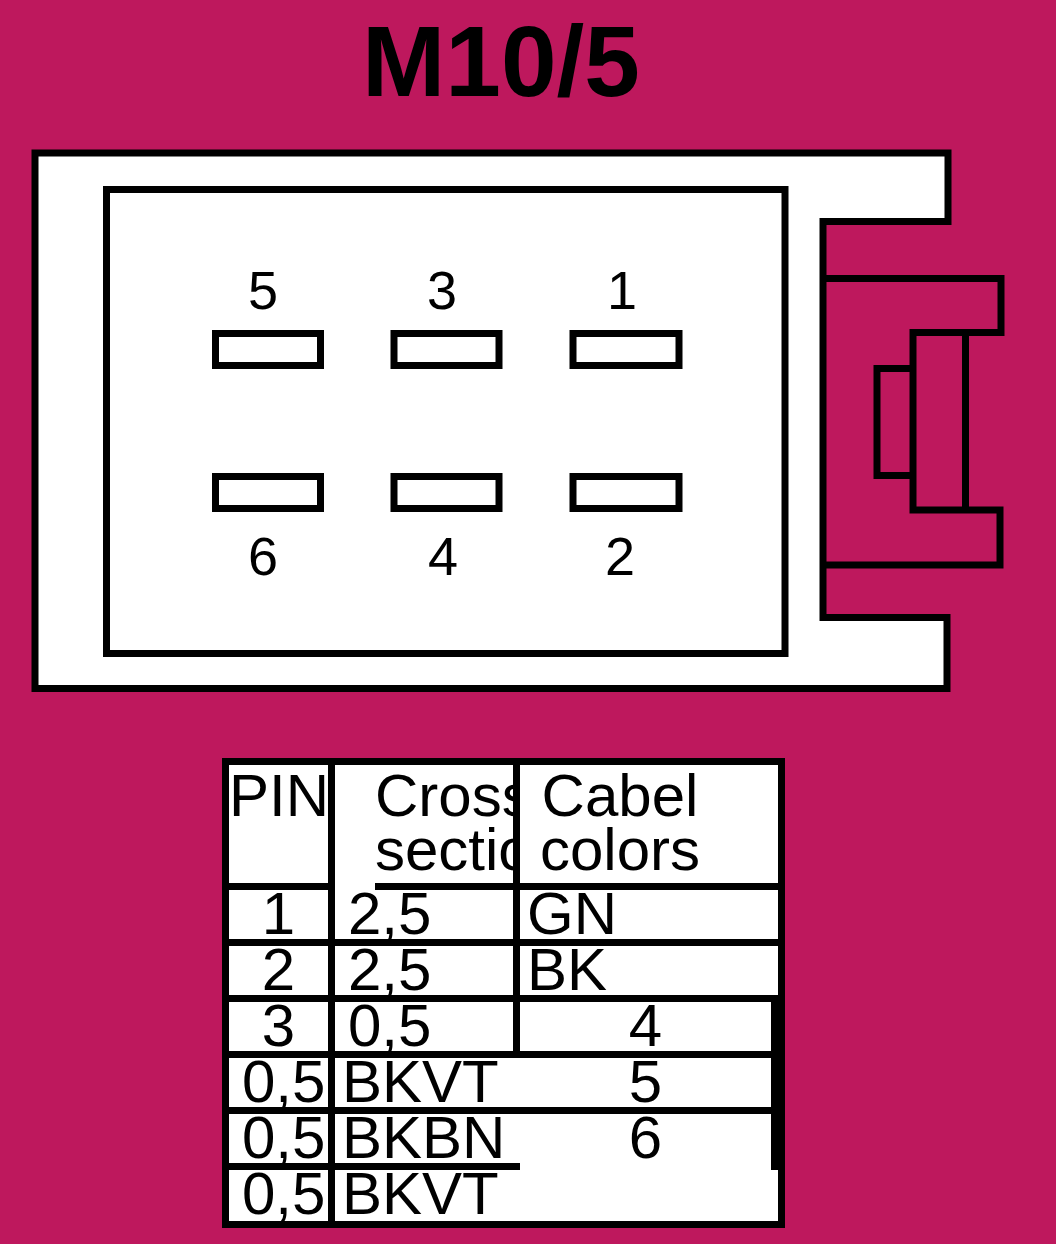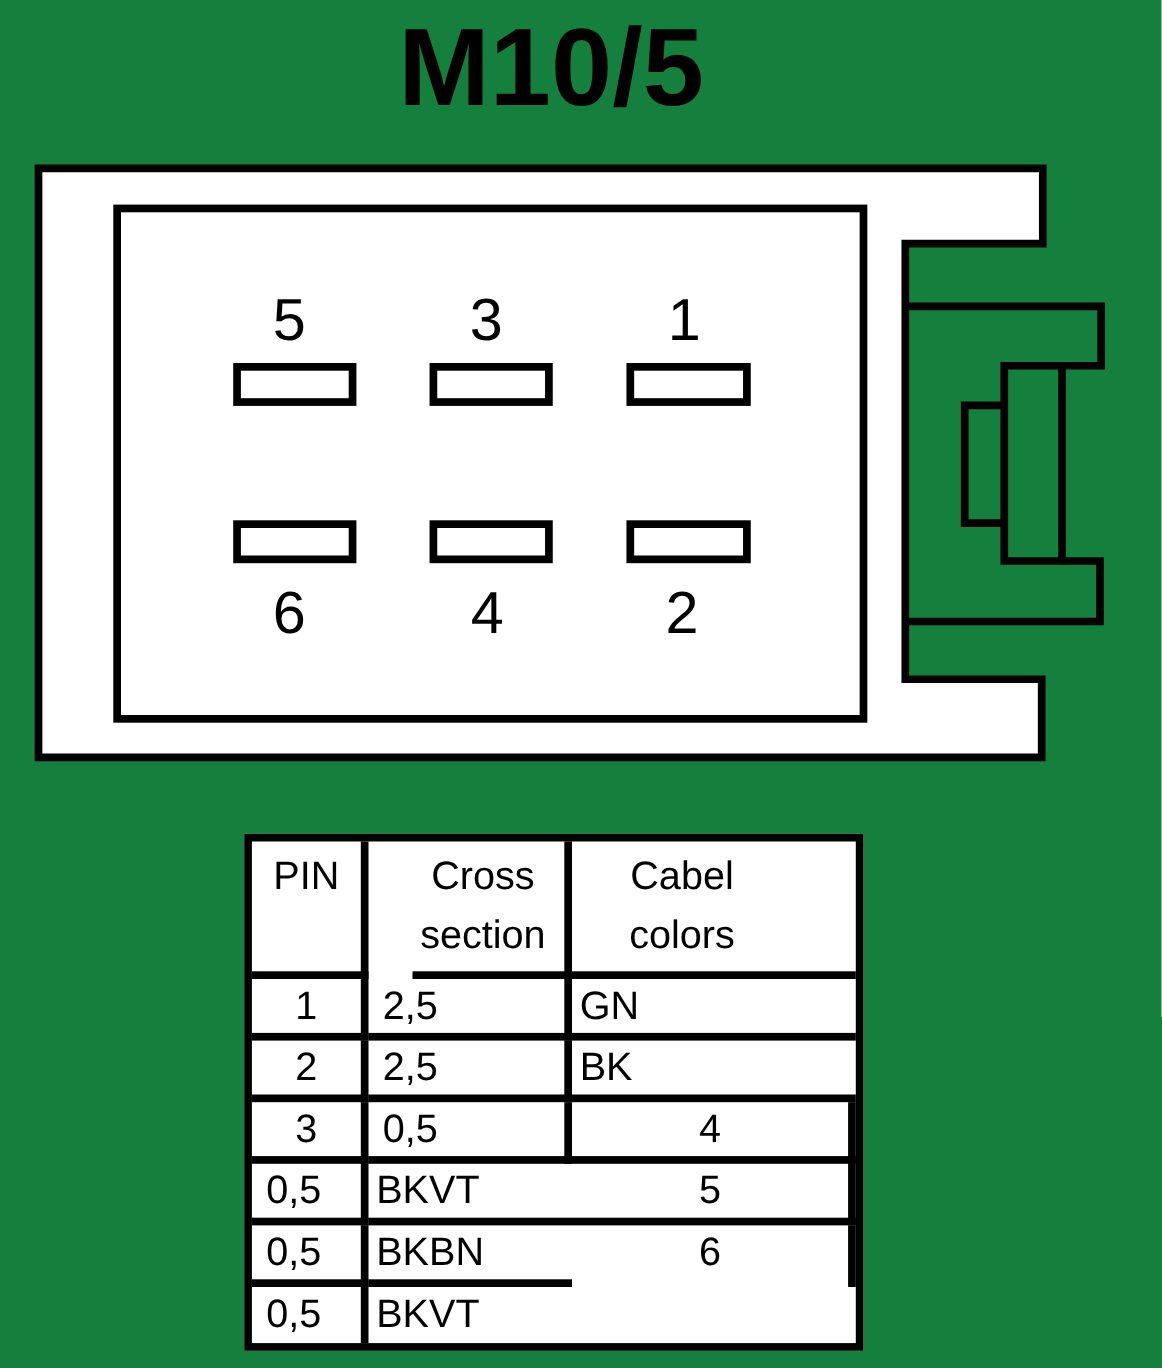--- a/index.html
+++ b/index.html
@@ -4,21 +4,21 @@
 <style>
   html, body {
     margin: 0;
     padding: 0;
     background: #ffffff;
   }
   .canvas {
     position: relative;
     width: 1056px;
     height: 1244px;
-    background: #15803d;
+    background: #be185d;
     font-family: "Liberation Sans", sans-serif;
     color: #000000;
     overflow: hidden;
   }
   .title {
     position: absolute;
     top: 11px;
     left: 0;
     width: 1002px;
     text-align: center;
@@ -53,21 +53,21 @@
     left: 222px;
     top: 758px;
     width: 563px;
     height: 470px;
     box-sizing: border-box;
     border: 7px solid #000000;
     display: grid;
     grid-template-columns: 106px 185px 258px;
     grid-template-rows: 125px 56px 56px 56px 56px 56px 51px;
     background: #ffffff;
-    font-size: 36px;
+    font-size: 60px;
     line-height: 46px;
   }
   .pin-table .cell {
     box-sizing: border-box;
     overflow: hidden;
     white-space: pre-line;
   }
   .pin-table .v {  border-right: 7px solid #000000; }
   .pin-table .h {  border-bottom: 7px solid #000000; }
   .pin-table .c-pin {

